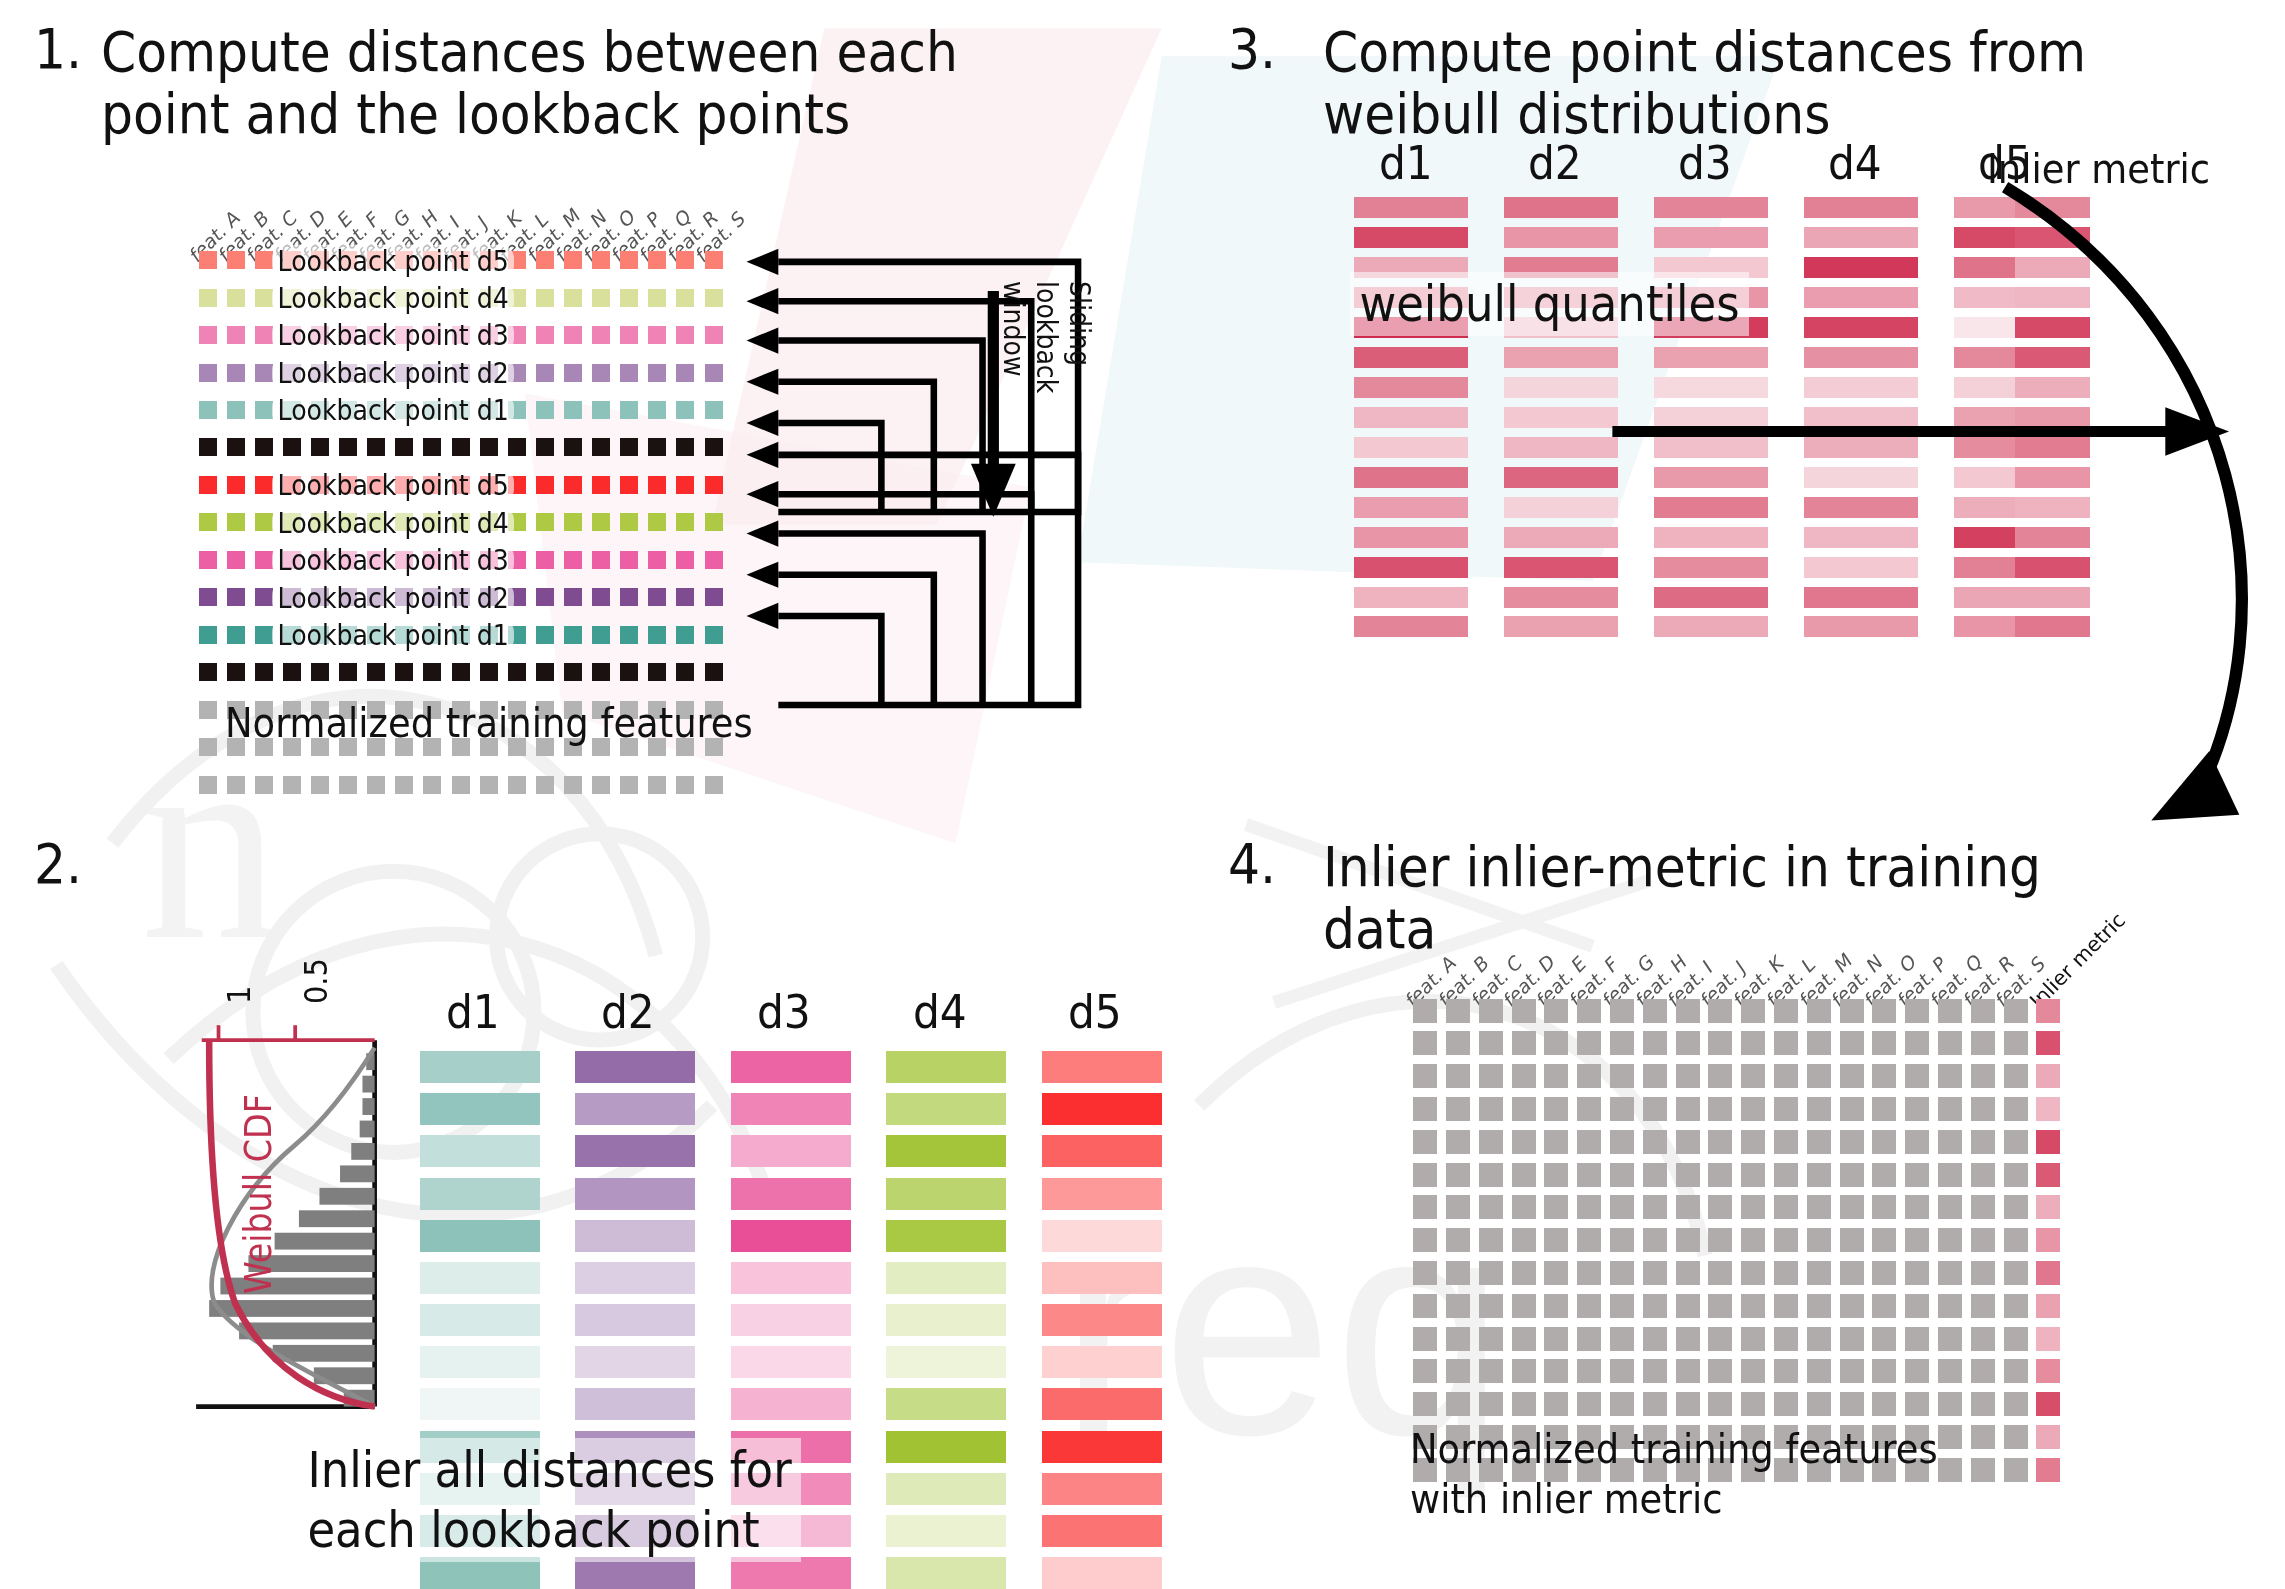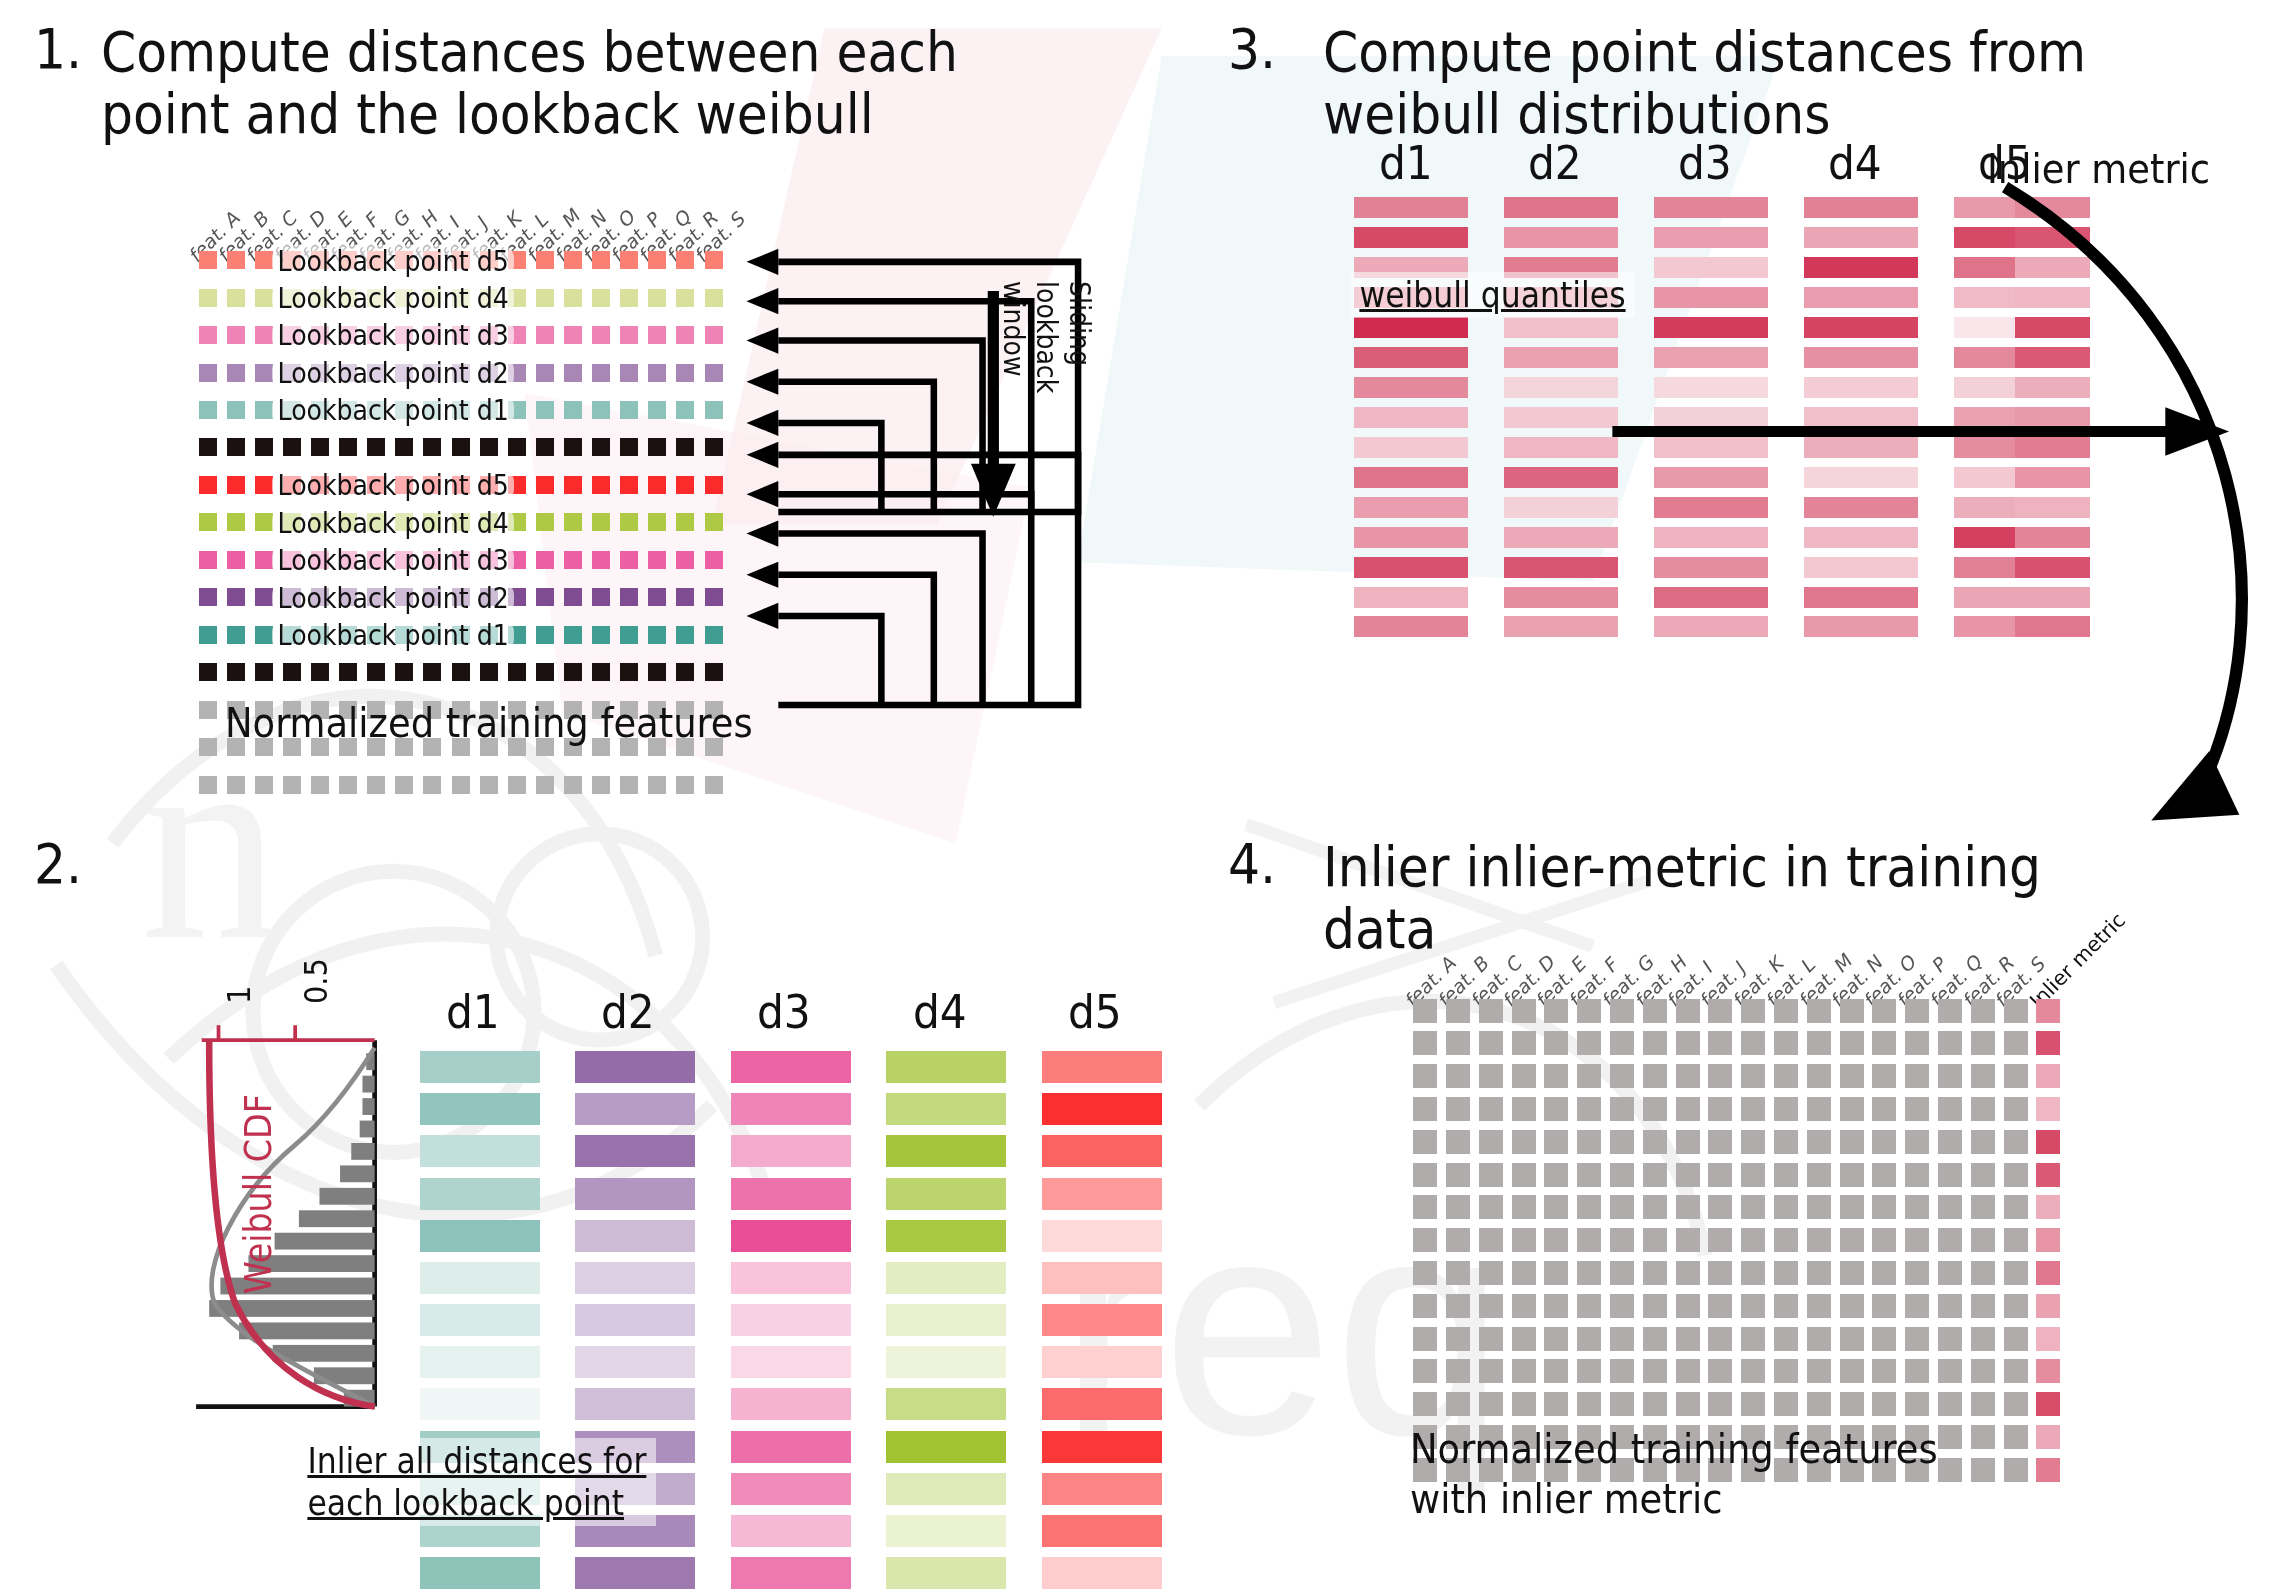--- a/index.html
+++ b/index.html
@@ -17,22 +17,22 @@
   .featlabel{position:absolute;font-size:19px;color:#555;
              transform:rotate(-45deg);transform-origin:left bottom;white-space:nowrap;
              font-style:italic;font-family:"DejaVu Sans","Liberation Sans",sans-serif;}
   .inlier-lab{position:absolute;font-size:20.6px;color:#111;
              transform:rotate(-45deg);transform-origin:left bottom;white-space:nowrap;
              font-family:"DejaVu Sans","Liberation Sans",sans-serif;}
   .cell{position:absolute;}
   .rowlabel{position:absolute;font-size:28px;color:#111;white-space:nowrap;
             background:rgba(255,255,255,.62);padding:0 5.6px;border-radius:13px;z-index:6;}
   .dlabel{position:absolute;font-size:47px;color:#111;}
-  .overlaytext{position:absolute;font-size:35px;color:#111;line-height:1.2;z-index:7;
-               background:rgba(255,255,255,.55);text-decoration:underline;}
+  .overlaytext{position:absolute;font-size:50px;color:#111;line-height:1.2;z-index:7;
+               background:rgba(255,255,255,.55);}
   .axis-val{position:absolute;font-size:32px;color:#111;
             transform:rotate(-90deg);transform-origin:left top;}
   .cdf-label{position:absolute;font-size:37px;color:#c0304f;
              transform:rotate(-90deg);transform-origin:left top;white-space:nowrap;}
   .sliding-text{position:absolute;font-size:28px;color:#111;white-space:nowrap;
                 transform:rotate(90deg);transform-origin:left top;}
   svg{position:absolute;overflow:visible;}
   .formula{position:absolute;font-family:"DejaVu Serif","Liberation Serif",serif;
            font-style:italic;font-size:47px;color:#000;white-space:nowrap;}
   .formula .sup{font-size:28px;vertical-align:super;font-style:italic;}
@@ -64,21 +64,21 @@
     <g stroke="#f1f1f1" stroke-width="14" fill="none" opacity="0.9">
       <path d="M 1330 880 L 1700 1010"></path>
       <path d="M 1360 1070 L 1760 940"></path>
     </g>
   </svg>
 </div>
 
 <div class="panel" style="left:0;top:0;width:1143px;height:806px;">
   <div class="step-num" style="left:34px;top:20.6px;">1.</div>
   <div class="step-title" style="left:101px;top:20.6px;width:956px;white-space:pre-line;">Compute distances between each
-point and the lookback weibull</div>
+point and the lookback points</div>
 
   <div id="p1-feature-labels" style="position:absolute;left:0;top:0;">
       <div class="featlabel" style="left:200px;top:244px;">feat. A</div>
       <div class="featlabel" style="left:229px;top:244px;">feat. B</div>
       <div class="featlabel" style="left:257px;top:244px;">feat. C</div>
       <div class="featlabel" style="left:285px;top:244px;">feat. D</div>
       <div class="featlabel" style="left:313px;top:244px;">feat. E</div>
       <div class="featlabel" style="left:341px;top:244px;">feat. F</div>
       <div class="featlabel" style="left:369px;top:244px;">feat. G</div>
       <div class="featlabel" style="left:397px;top:244px;">feat. H</div>

